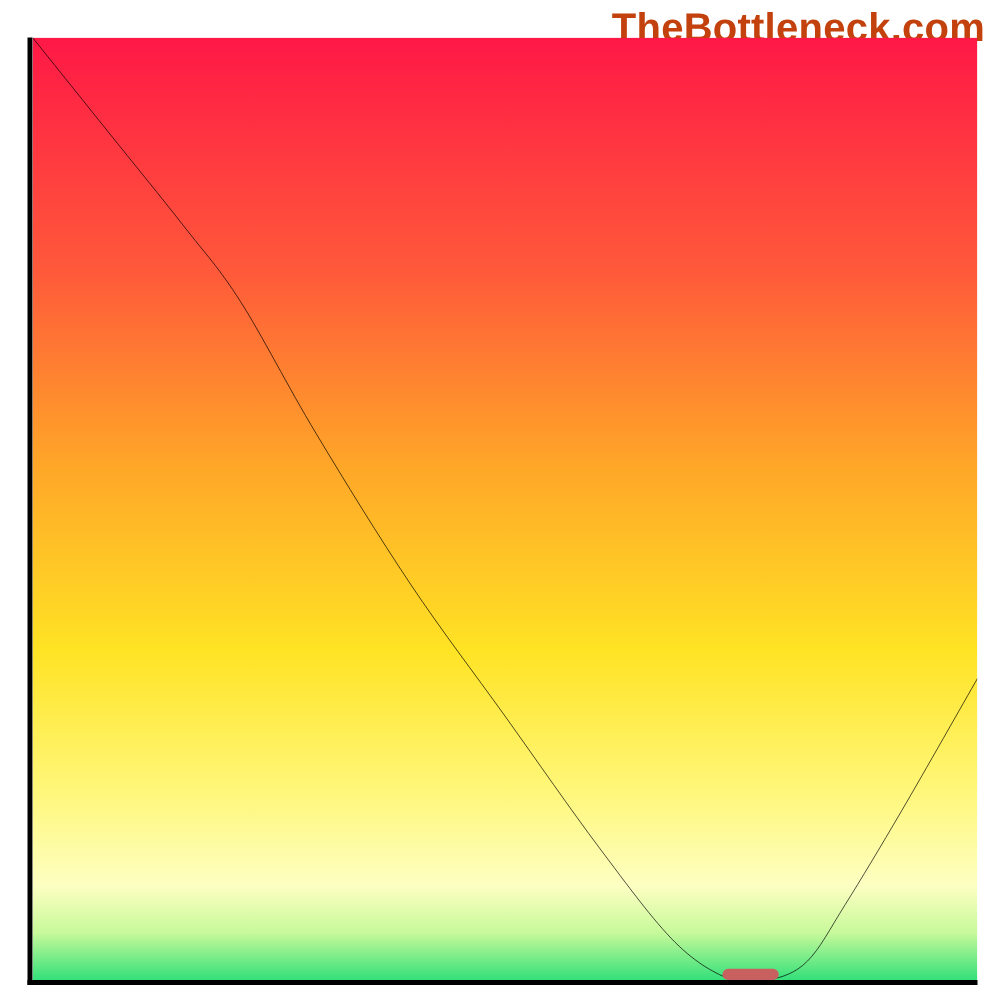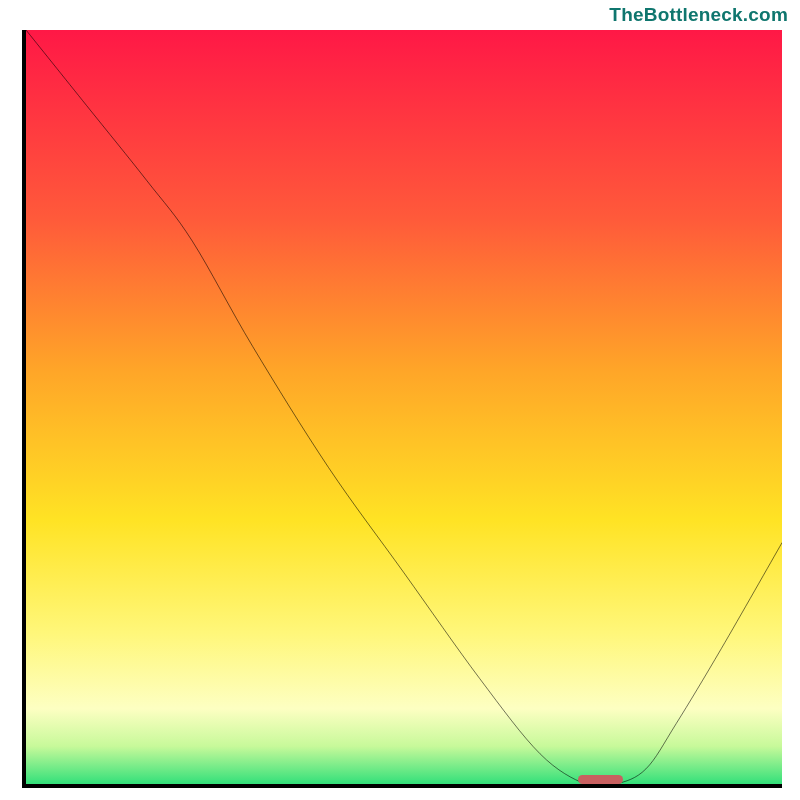--- a/index.html
+++ b/index.html
@@ -12,23 +12,23 @@
   }
   .container {
     position: relative;
     width: 800px;
     height: 800px;
   }
   .watermark {
     position: absolute;
     top: 4px;
     right: 12px;
-    font-size: 19px;
+    font-size: 32px;
     font-weight: 600;
-    color: #0f766e;
+    color: #c2410c;
     letter-spacing: 0.2px;
   }
   .plot-area {
     position: absolute;
     left: 22px;
     top: 30px;
     width: 756px;
     height: 754px;
     border-left: 4px solid #000000;
     border-bottom: 4px solid #000000;

